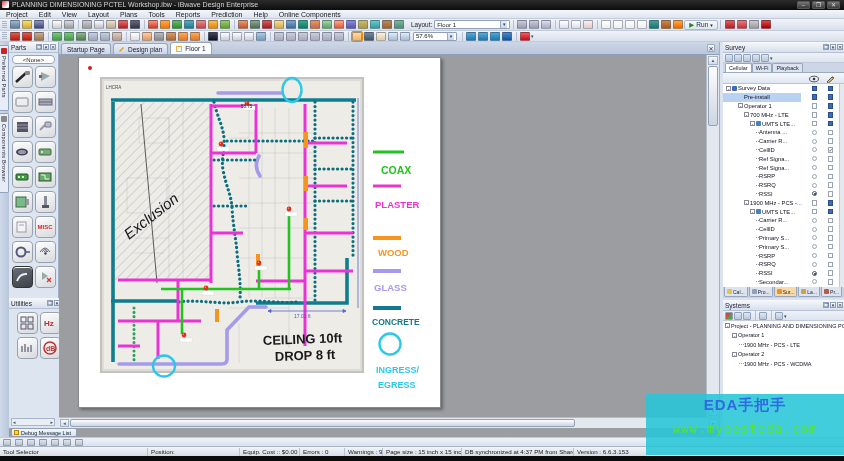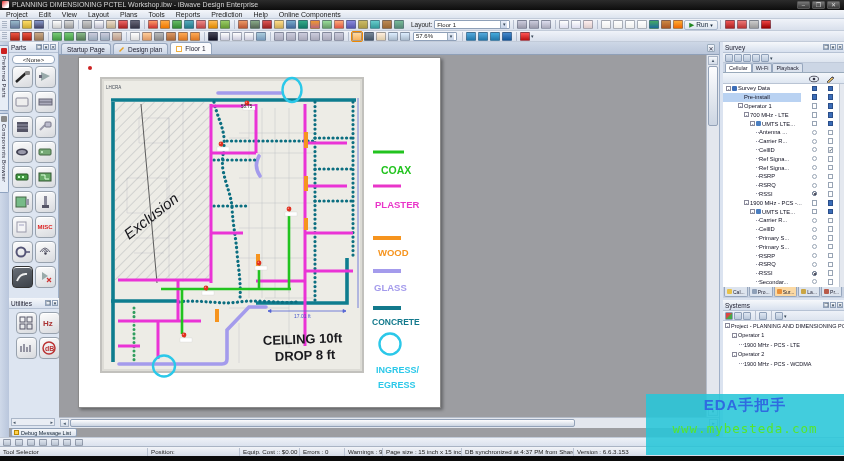--- a/index.html
+++ b/index.html
@@ -32,21 +32,21 @@
 .vtab .vtxt{writing-mode:vertical-rl;font-size:5.5px;color:#223;letter-spacing:.3px}
 #partspanel{left:9px;top:42px;width:50px;height:256px;background:#dde5f1;border-right:1px solid #9fb0c8}
 .phead{height:11px;background:linear-gradient(#f6f8fb,#d7e0ee);border-bottom:1px solid #b6c2d4;font-size:6.5px;color:#223;display:flex;align-items:center;padding:0 2px}
 .phead .pbtns{margin-left:auto;display:flex;gap:1px}
 .pbtns i{width:6px;height:6px;background:linear-gradient(#fff,#cfd8e6);border:1px solid #8fa0b8;font-style:normal;font-size:5px;line-height:5px;text-align:center;color:#345}
 #noneCombo{margin:2px 3px;height:9px;background:#fff;border:1px solid #93a5bd;border-radius:4px;font-size:6px;color:#222;text-align:center;line-height:8px}
 .pgrid{display:grid;grid-template-columns:21px 21px;gap:3px 2px;justify-content:center;margin-top:2px}
 .pbtn{width:21px;height:22px;border-radius:4px;background:linear-gradient(160deg,#fdfdfd,#d8dade);border:1px solid #98a2ae;box-shadow:inset 0 1px 0 #fff;display:flex;align-items:center;justify-content:center;overflow:hidden}
 .pbtn.pressed{background:linear-gradient(160deg,#6a7078,#3c4148);border-color:#333}
 .misctxt{color:#d22;font-weight:bold;font-size:6px}
-#utilpanel{left:9px;top:298px;width:61px;height:130px;background:#dde5f1;border-right:3px solid #7f1d1d}
+#utilpanel{left:9px;top:298px;width:61px;height:130px;background:#dde5f1;border-right:1px solid #7f1d1d}
 .ugrid{display:grid;grid-template-columns:21px 21px;gap:3px 2px;justify-content:center;margin-top:3px}
 .uscroll{position:absolute;left:2px;bottom:2px;width:44px;height:8px;background:#e9edf4;border:1px solid #aab6c8;display:flex;justify-content:space-between;font-size:5px;color:#456;line-height:6px;padding:0 1px}
 #debugbtn{left:11px;top:428px;width:66px;height:9px;background:linear-gradient(#f5f7fa,#d9e1ec);border:1px solid #8fa0b8;border-radius:2px;font-size:5.5px;color:#123;display:flex;align-items:center;gap:2px;padding:0 2px}
 #debugbtn .dico{width:5px;height:5px;background:#ffd24d;border:1px solid #b80;flex:none}
 #canvas{left:59px;top:55px;width:660px;height:362px;background:#9c9da1;overflow:hidden}
 #vscroll{left:706px;top:55px;width:13px;height:362px;background:#e3e7ee;border-left:1px solid #b4bcc9}
 #hscroll{left:59px;top:417px;width:660px;height:11px;background:#e3e7ee;border-top:1px solid #b4bcc9}
 .sbarrow{position:absolute;background:linear-gradient(#f6f8fb,#d4dce8);border:1px solid #a6b2c4;color:#456;font-size:5px;text-align:center}
 .sthumb{position:absolute;background:linear-gradient(#fdfdfe,#ccd5e2);border:1px solid #93a2b8;border-radius:2px}
 #page{left:78px;top:57px;width:363px;height:351px;background:#fff;border:1px solid #8a8a8a;box-shadow:2px 2px 3px rgba(0,0,0,.35)}

